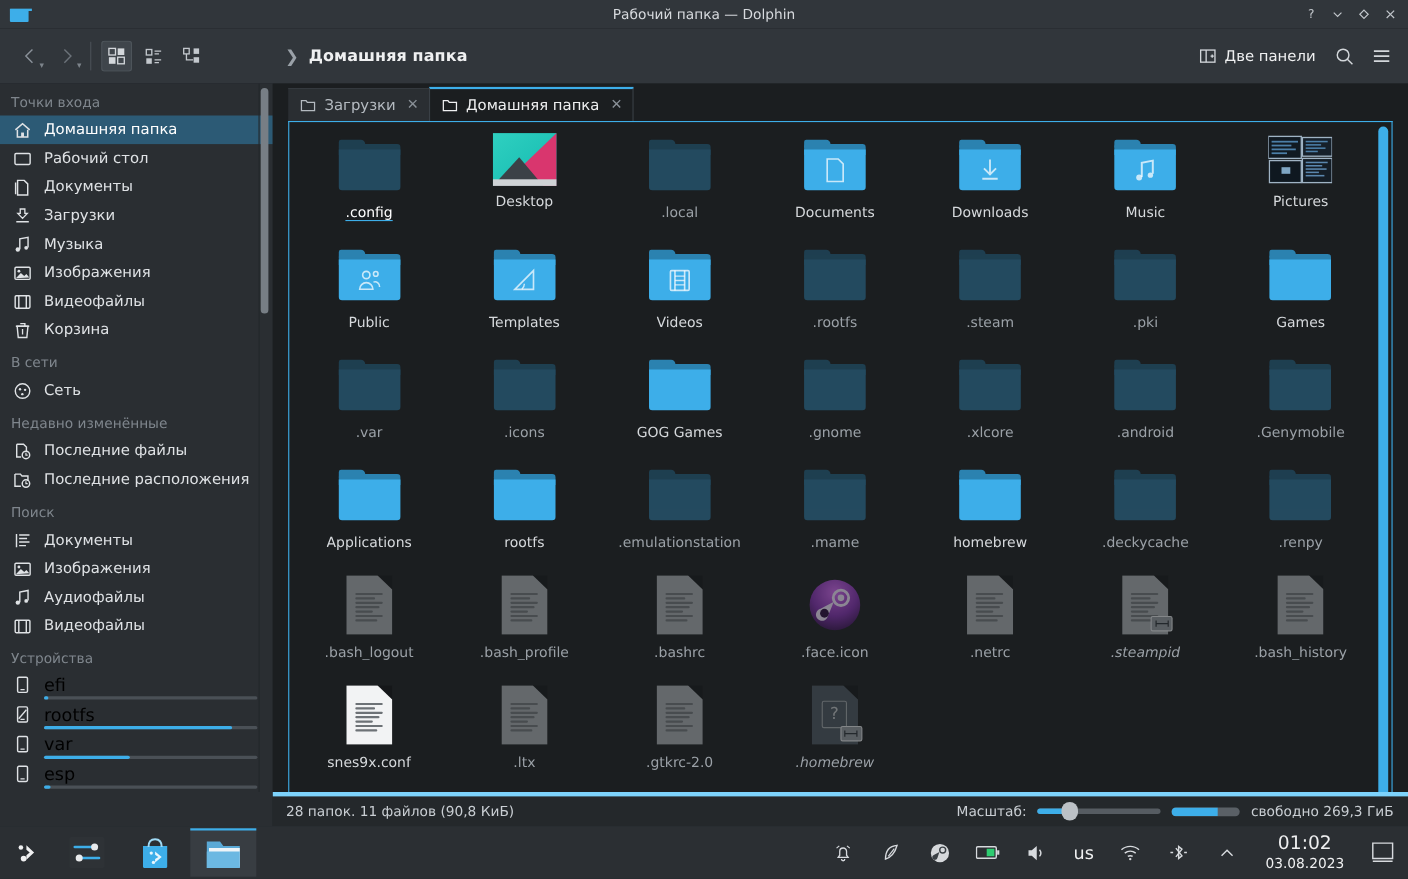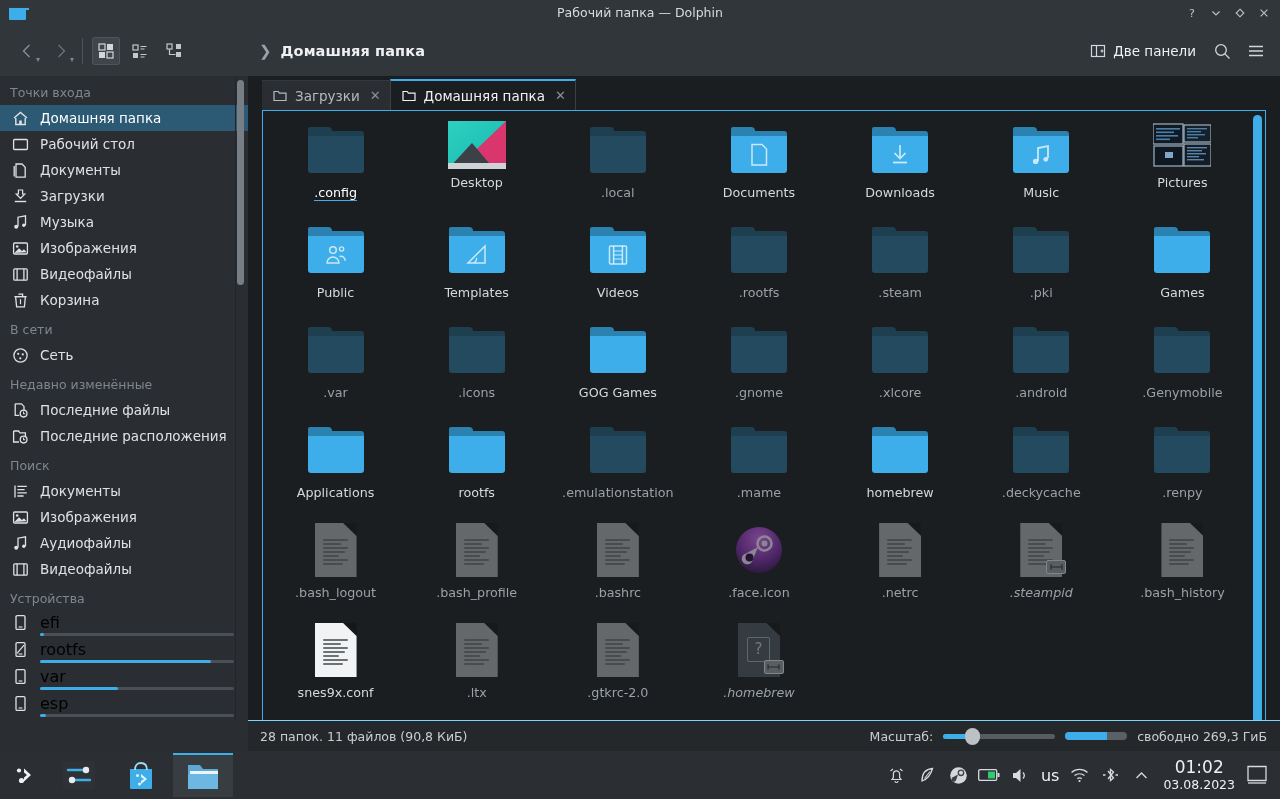--- a/index.html
+++ b/index.html
@@ -234,21 +234,21 @@
   
   .vscroll {
     position: absolute; right: 3px; top: 4px; bottom: 4px; width: 9px;
     background: #3daee9; border-radius: 5px;
   }
 
   
   .statusbar {
     position: absolute; left: 248px; right: 0; bottom: 48px; height: 31px;
     background: #24282b; display: flex; align-items: center;
-    border-top: 1px solid #7dd3fc;
+    border-top: 4px solid #7dd3fc;
   }
   .status-left { font-size: 12.5px; color: #c9ced3; margin-left: 12px; }
   .status-right {
     margin-left: auto; display: flex; align-items: center; gap: 10px;
     margin-right: 13px; font-size: 12.5px; color: #c9ced3;
   }
   .zoomtrack {
     position: relative; width: 112px; height: 5px; background: #565c62;
     border-radius: 3px;
   }
@@ -283,21 +283,21 @@
   .tb-task {
     width: 60px; height: 44px; margin: 0 1px; display: flex;
     align-items: center; justify-content: center; position: relative;
   }
   .tb-task.active { background: #383d42; }
   .tb-task.active::before {
     content: ""; position: absolute; left: 0; right: 0; top: 0; height: 2px;
     background: #3daee9;
   }
   .tray {
-    margin-left: auto; display: flex; align-items: center; gap: 0;
+    margin-left: auto; display: flex; align-items: center; gap: 13px;
     margin-right: 6px; color: #d7dade;
   }
   .trayico {
     width: 31px; height: 46px; display: flex; align-items: center;
     justify-content: center; color: #d7dade;
   }
   .kbd { font-size: 16px; color: #eff0f1; padding: 0 5px; }
   .clock {
     display: flex; flex-direction: column; align-items: center;
     justify-content: center; line-height: 1.12; margin: 0 9px 0 6px;

